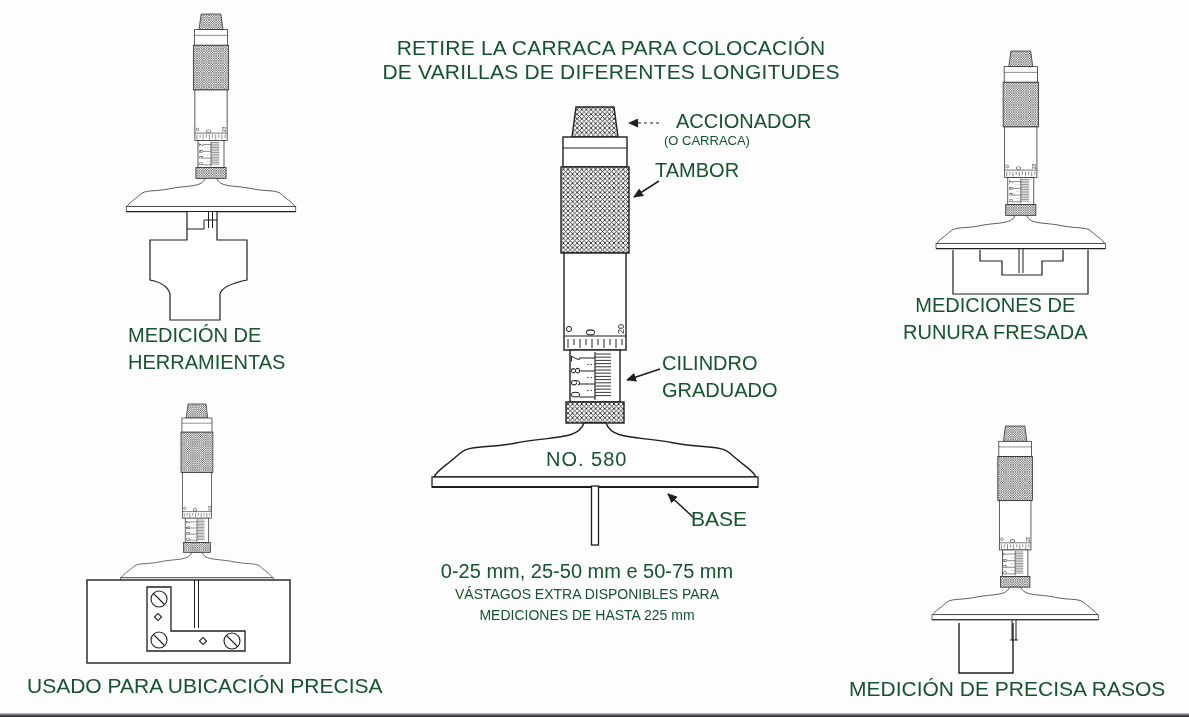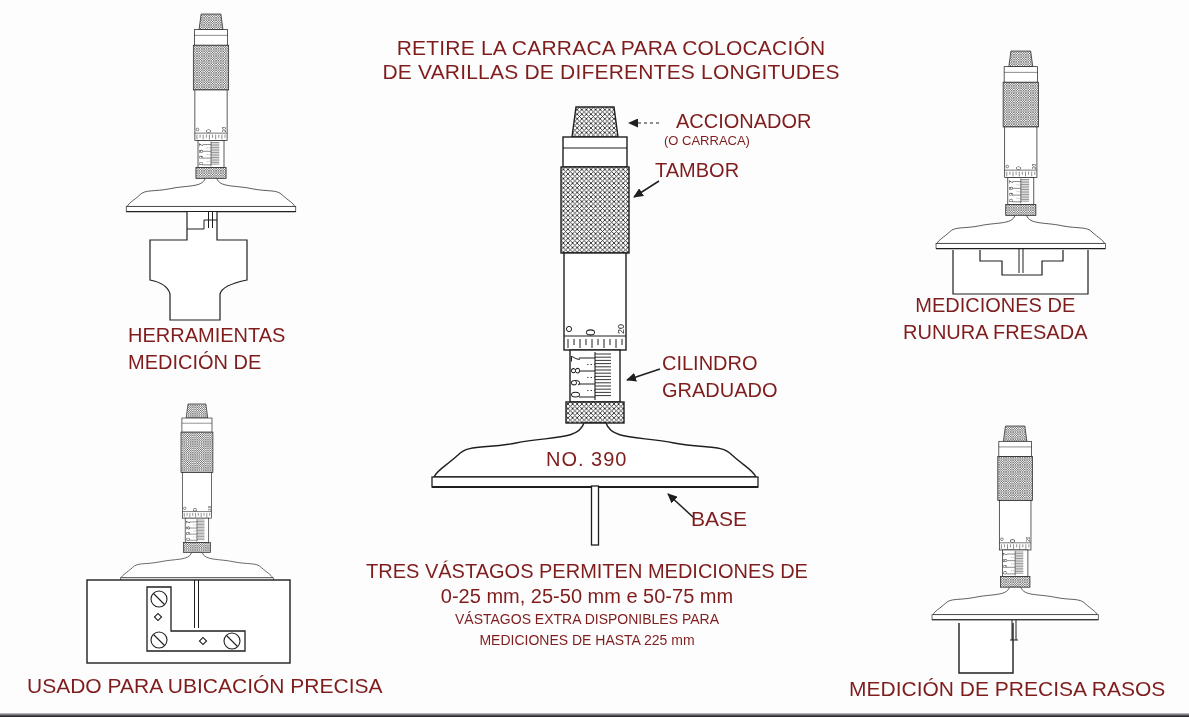--- a/index.html
+++ b/index.html
@@ -2,21 +2,21 @@
 <html><head>
 <meta charset="utf-8">
 <style>
   html,body{margin:0;padding:0;}
   body{
     width:1189px;height:717px;position:relative;overflow:hidden;
     background:#fdfdfe;
     font-family:"Liberation Sans", sans-serif;
     color:#1d1d1d;
   }
-  .lbl{position:absolute;white-space:nowrap;color:#7f1d1d;}
+  .lbl{position:absolute;white-space:nowrap;color:#14532d;}
   .fs-title{font-size:21px;letter-spacing:.2px;}
   .fs-label{font-size:20px;}
   .fs-sub{font-size:13px;}
   .fs-cap{font-size:20px;line-height:27px;}
   .fs-cap-big{font-size:21px;}
   .fs-note{font-size:20px;line-height:25px;}
   .fs-note-sm{font-size:14px;line-height:21px;}
   .center-text{text-align:center;}
   #artwork{position:absolute;left:0;top:0;}
   .bottom-strip{position:absolute;left:0;right:0;bottom:0;height:4px;
@@ -123,33 +123,32 @@
 
 <div class="lbl fs-label" style="left:676px;top:110px;">ACCIONADOR</div>
 <div class="lbl fs-sub" style="left:664px;top:133px;">(O CARRACA)</div>
 <div class="lbl fs-label" style="left:655px;top:159px;">TAMBOR</div>
 
 <div class="lbl fs-cap" style="left:662px;top:350px;">
   <div>CILINDRO</div>
   <div>GRADUADO</div>
 </div>
 
-<div class="lbl fs-label" style="left:546px;top:448px;letter-spacing:1px;">NO. 390</div>
+<div class="lbl fs-label" style="left:546px;top:448px;letter-spacing:1px;">NO. 580</div>
 <div class="lbl fs-cap-big" style="left:691px;top:507px;">BASE</div>
 
 <div class="lbl center-text" style="left:262px;top:559px;width:650px;">
-  <div class="fs-note">TRES VÁSTAGOS PERMITEN MEDICIONES DE</div>
   <div class="fs-note">0-25 mm, 25-50 mm e 50-75 mm</div>
   <div class="fs-note-sm">VÁSTAGOS EXTRA DISPONIBLES PARA</div>
   <div class="fs-note-sm">MEDICIONES DE HASTA 225 mm</div>
 </div>
 
 <div class="lbl fs-cap" style="left:128px;top:322px;">
+  <div>MEDICIÓN DE</div>
   <div>HERRAMIENTAS</div>
-  <div>MEDICIÓN DE</div>
 </div>
 
 <div class="lbl fs-cap" style="left:903px;top:292px;text-align:center;">
   <div>MEDICIONES DE</div>
   <div>RUNURA FRESADA</div>
 </div>
 
 <div class="lbl fs-cap-big" style="left:27px;top:674px;">USADO PARA UBICACIÓN PRECISA</div>
 <div class="lbl fs-cap-big" style="left:849px;top:677px;">MEDICIÓN DE PRECISA RASOS</div>
 

